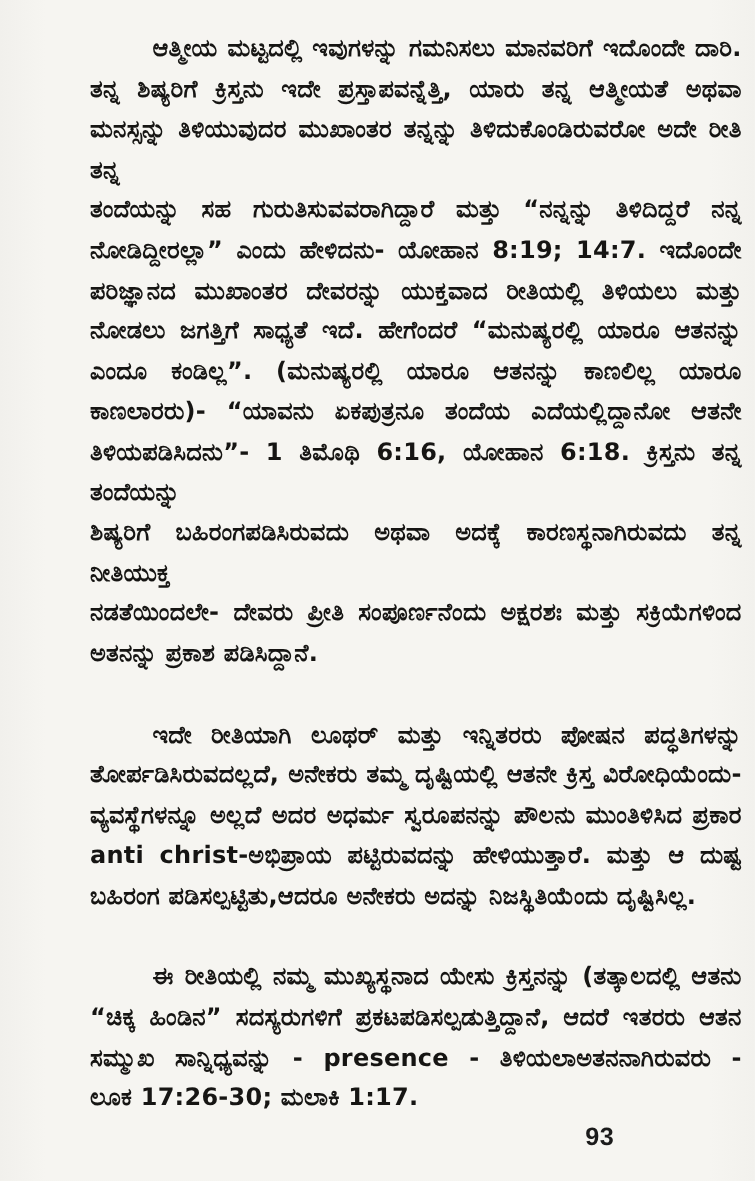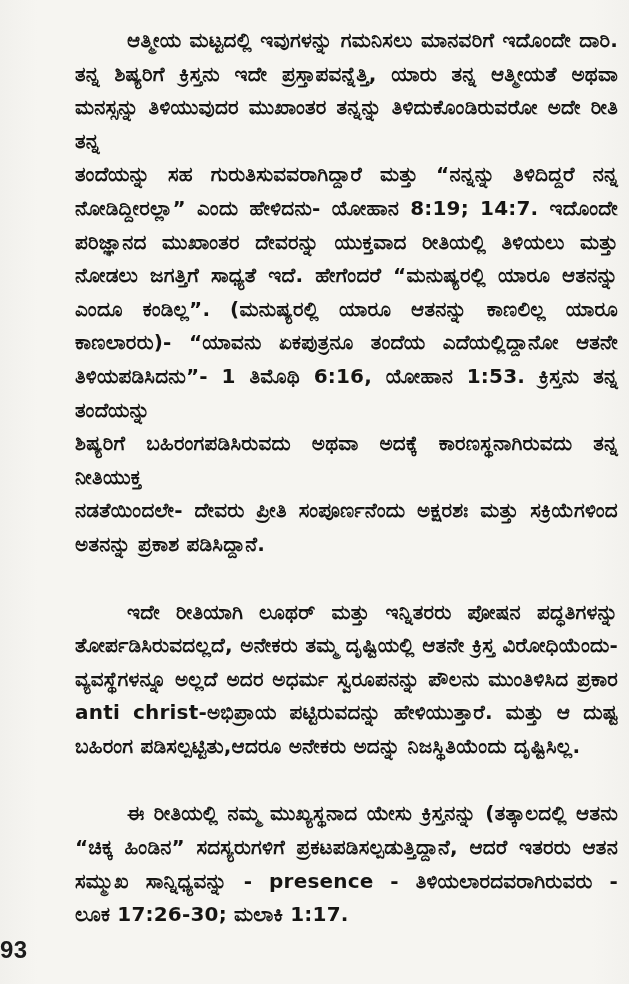--- a/index.html
+++ b/index.html
@@ -41,61 +41,61 @@
     padding-left: 52px;
   }
   .line.last {
     text-align-last: left;
   }
   .page-number {
     position: absolute;
     left: 0;
     top: 936px;
     width: 512px;
-    text-align: left;
+    text-align: right;
     color: #1b1b1b;
     font-family: "Liberation Sans", sans-serif;
-    font-size: 24px;
+    font-size: 21px;
     font-weight: bold;
     letter-spacing: 0.5px;
   }
 </style>
 </head>
 <body>
 
 <div class="scan-page">
   <div class="text-block">
 
     <div class="paragraph">
       <div class="line first">ಆತ್ಮೀಯ ಮಟ್ಟದಲ್ಲಿ ಇವುಗಳನ್ನು ಗಮನಿಸಲು ಮಾನವರಿಗೆ ಇದೊಂದೇ ದಾರಿ.</div>
       <div class="line">ತನ್ನ ಶಿಷ್ಯರಿಗೆ ಕ್ರಿಸ್ತನು ಇದೇ ಪ್ರಸ್ತಾಪವನ್ನೆತ್ತಿ, ಯಾರು ತನ್ನ ಆತ್ಮೀಯತೆ ಅಥವಾ</div>
       <div class="line">ಮನಸ್ಸನ್ನು ತಿಳಿಯುವುದರ ಮುಖಾಂತರ ತನ್ನನ್ನು ತಿಳಿದುಕೊಂಡಿರುವರೋ ಅದೇ ರೀತಿ ತನ್ನ</div>
       <div class="line">ತಂದೆಯನ್ನು ಸಹ ಗುರುತಿಸುವವರಾಗಿದ್ದಾರೆ ಮತ್ತು “ನನ್ನನ್ನು ತಿಳಿದಿದ್ದರೆ ನನ್ನ</div>
       <div class="line">ನೋಡಿದ್ದೀರಲ್ಲಾ” ಎಂದು ಹೇಳಿದನು- ಯೋಹಾನ 8:19; 14:7. ಇದೊಂದೇ</div>
       <div class="line">ಪರಿಜ್ಞಾನದ ಮುಖಾಂತರ ದೇವರನ್ನು ಯುಕ್ತವಾದ ರೀತಿಯಲ್ಲಿ ತಿಳಿಯಲು ಮತ್ತು</div>
       <div class="line">ನೋಡಲು ಜಗತ್ತಿಗೆ ಸಾಧ್ಯತೆ ಇದೆ. ಹೇಗೆಂದರೆ “ಮನುಷ್ಯರಲ್ಲಿ ಯಾರೂ ಆತನನ್ನು</div>
       <div class="line">ಎಂದೂ ಕಂಡಿಲ್ಲ”. (ಮನುಷ್ಯರಲ್ಲಿ ಯಾರೂ ಆತನನ್ನು ಕಾಣಲಿಲ್ಲ ಯಾರೂ</div>
       <div class="line">ಕಾಣಲಾರರು)- “ಯಾವನು ಏಕಪುತ್ರನೂ ತಂದೆಯ ಎದೆಯಲ್ಲಿದ್ದಾನೋ ಆತನೇ</div>
-      <div class="line">ತಿಳಿಯಪಡಿಸಿದನು”- 1 ತಿಮೊಥಿ 6:16, ಯೋಹಾನ 1:53. ಕ್ರಿಸ್ತನು ತನ್ನ ತಂದೆಯನ್ನು</div>
+      <div class="line">ತಿಳಿಯಪಡಿಸಿದನು”- 1 ತಿಮೊಥಿ 6:16, ಯೋಹಾನ 6:18. ಕ್ರಿಸ್ತನು ತನ್ನ ತಂದೆಯನ್ನು</div>
       <div class="line">ಶಿಷ್ಯರಿಗೆ ಬಹಿರಂಗಪಡಿಸಿರುವದು ಅಥವಾ ಅದಕ್ಕೆ ಕಾರಣಸ್ಥನಾಗಿರುವದು ತನ್ನ ನೀತಿಯುಕ್ತ</div>
       <div class="line">ನಡತೆಯಿಂದಲೇ- ದೇವರು ಪ್ರೀತಿ ಸಂಪೂರ್ಣನೆಂದು ಅಕ್ಷರಶಃ ಮತ್ತು ಸಕ್ರಿಯೆಗಳಿಂದ</div>
       <div class="line last">ಅತನನ್ನು ಪ್ರಕಾಶ ಪಡಿಸಿದ್ದಾನೆ.</div>
     </div>
 
     <div class="paragraph">
       <div class="line first">ಇದೇ ರೀತಿಯಾಗಿ ಲೂಥರ್ ಮತ್ತು ಇನ್ನಿತರರು ಪೋಷನ ಪದ್ಧತಿಗಳನ್ನು</div>
       <div class="line">ತೋರ್ಪಡಿಸಿರುವದಲ್ಲದೆ, ಅನೇಕರು ತಮ್ಮ ದೃಷ್ಟಿಯಲ್ಲಿ ಆತನೇ ಕ್ರಿಸ್ತ ವಿರೋಧಿಯೆಂದು-</div>
       <div class="line">ವ್ಯವಸ್ಥೆಗಳನ್ನೂ ಅಲ್ಲದೆ ಅದರ ಅಧರ್ಮ ಸ್ವರೂಪನನ್ನು ಪೌಲನು ಮುಂತಿಳಿಸಿದ ಪ್ರಕಾರ</div>
       <div class="line">anti christ-ಅಭಿಪ್ರಾಯ ಪಟ್ಟಿರುವದನ್ನು ಹೇಳಿಯುತ್ತಾರೆ. ಮತ್ತು ಆ ದುಷ್ಟ</div>
       <div class="line last">ಬಹಿರಂಗ ಪಡಿಸಲ್ಪಟ್ಟಿತು,ಆದರೂ ಅನೇಕರು ಅದನ್ನು ನಿಜಸ್ಥಿತಿಯೆಂದು ದೃಷ್ಟಿಸಿಲ್ಲ.</div>
     </div>
 
     <div class="paragraph">
       <div class="line first">ಈ ರೀತಿಯಲ್ಲಿ ನಮ್ಮ ಮುಖ್ಯಸ್ಥನಾದ ಯೇಸು ಕ್ರಿಸ್ತನನ್ನು (ತತ್ಕಾಲದಲ್ಲಿ ಆತನು</div>
       <div class="line">“ಚಿಕ್ಕ ಹಿಂಡಿನ” ಸದಸ್ಯರುಗಳಿಗೆ ಪ್ರಕಟಪಡಿಸಲ್ಪಡುತ್ತಿದ್ದಾನೆ, ಆದರೆ ಇತರರು ಆತನ</div>
-      <div class="line">ಸಮ್ಮುಖ ಸಾನ್ನಿಧ್ಯವನ್ನು - presence - ತಿಳಿಯಲಾರದವರಾಗಿರುವರು -</div>
+      <div class="line">ಸಮ್ಮುಖ ಸಾನ್ನಿಧ್ಯವನ್ನು - presence - ತಿಳಿಯಲಾಅತನನಾಗಿರುವರು -</div>
       <div class="line last">ಲೂಕ 17:26-30; ಮಲಾಕಿ 1:17.</div>
     </div>
 
   </div>
 
   <div class="page-number">93</div>
 </div>
 
 </body></html>

